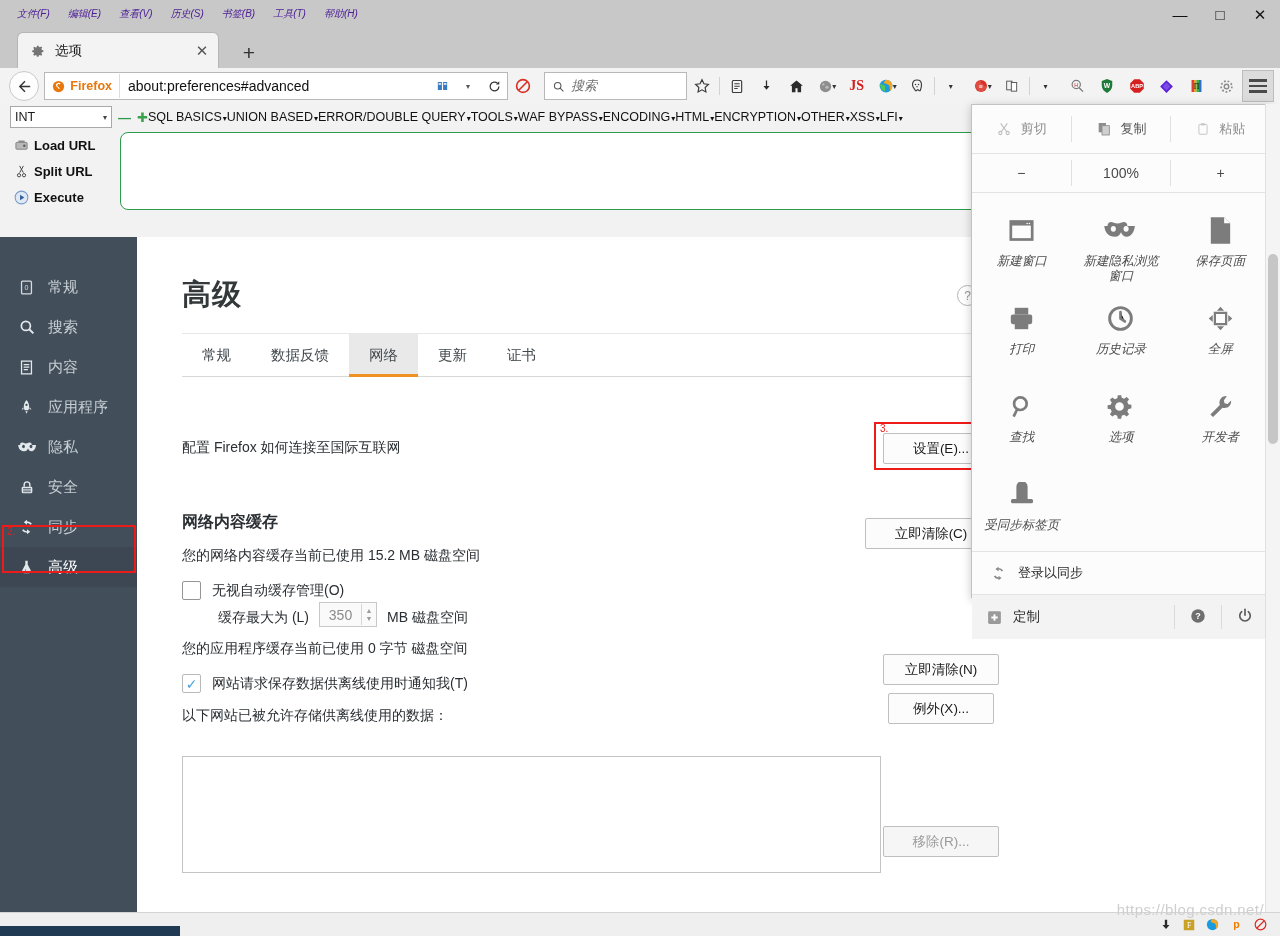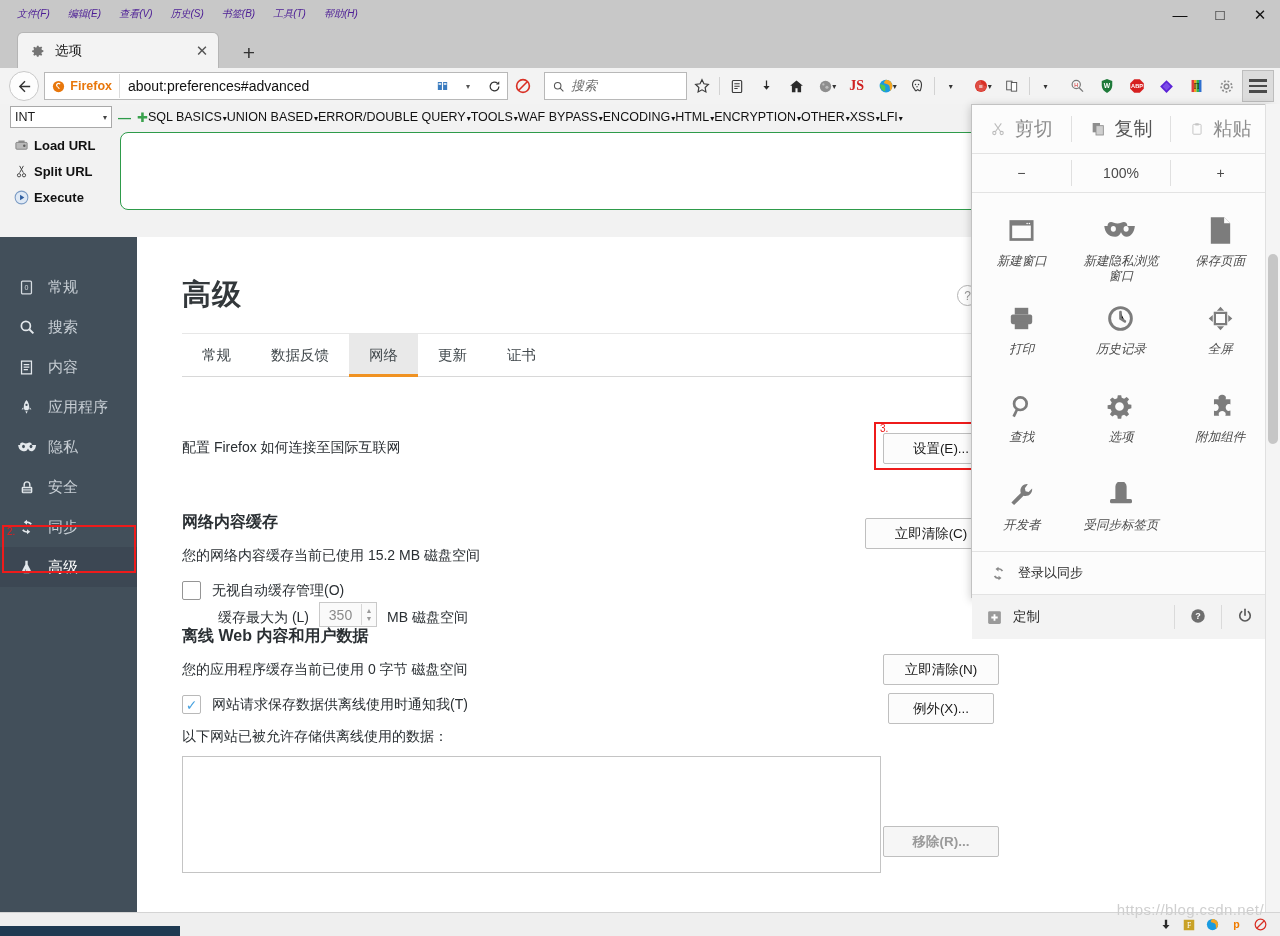--- a/index.html
+++ b/index.html
@@ -78,36 +78,36 @@
   #helpbtn{position:absolute;left:820px;top:48px;width:19px;height:19px;border-radius:50%;border:1.5px solid #b4b4b4;color:#9a9a9a;font-size:12px;display:flex;align-items:center;justify-content:center;}
   #tabsrow{position:absolute;left:45px;top:96px;right:18px;height:42px;border-bottom:1px solid #d8d8d8;border-top:1px solid #e7e7e7;display:flex;align-items:stretch;}
   #tabsrow .ptab{padding:0 20px;display:flex;align-items:center;font-size:14.5px;color:#42494d;position:relative;}
   #tabsrow .ptab.active{background:#e9e9e9;}
   #tabsrow .ptab.active:after{content:"";position:absolute;left:0;right:0;bottom:-1px;height:3px;background:#f09222;}
   .sect{position:absolute;left:45px;right:18px;}
   .sh{font-size:16px;font-weight:bold;color:#2a2f33;}
   .stext{font-size:14px;color:#2a2f33;margin-top:14px;}
   .fxbtn{position:absolute;height:29px;background:#fcfcfc;border:1px solid #bfbfbf;border-radius:2px;
          display:flex;align-items:center;justify-content:center;font-size:13.5px;color:#1a1a1a;padding:0 13px;}
-  .fxbtn.dis{color:#9a9a9a;background:#f6f6f6;font-weight:bold;}
+  .fxbtn.dis{color:#9a9a9a;background:#f6f6f6;}
   .cbrow{display:flex;align-items:center;margin-top:16px;font-size:14px;color:#2a2f33;}
   .cbox{width:17px;height:17px;border:1px solid #959595;background:#fff;border-radius:2px;flex:none;display:flex;align-items:center;justify-content:center;}
   .cbox.on{border-color:#b9b9b9;}
   .cbox.on .ck{color:#4aa3e0;font-size:14px;font-weight:bold;line-height:1;}
   .cbrow .cl{margin-left:11px;}
   .spin{width:56px;height:23px;border:1px solid #c9c9c9;background:#fafafa;display:inline-flex;align-items:center;color:#8b8b8b;font-size:14px;}
   .spin .v{flex:1;text-align:center;}
   .spin .arrs{width:14px;height:21px;border-left:1px solid #d6d6d6;display:flex;flex-direction:column;align-items:center;justify-content:center;color:#9a9a9a;font-size:7px;line-height:8px;}
   #sitelist{position:absolute;left:45px;top:519px;width:697px;height:115px;border:1px solid #c4c4c4;background:#fff;}
   #hl-settings{position:absolute;left:737px;top:185px;width:107px;height:48px;border:2px solid #ee1b1b;box-sizing:border-box;}
   #hl-settings .num{position:absolute;left:4px;top:-1px;font-size:10px;color:#ee1b1b;}
   
   #panel{position:absolute;left:971px;top:104px;width:298px;height:492px;background:#fcfcfc;border:1px solid #c2c2c2;box-shadow:0 2px 9px rgba(0,0,0,.22);}
   #panel .prow{display:flex;align-items:center;height:48px;border-bottom:1px solid #e3e3e3;}
-  #panel .pcell{flex:1;display:flex;align-items:center;justify-content:center;gap:9px;font-size:19px;color:#8d8d8d;height:100%;}
+  #panel .pcell{flex:1;display:flex;align-items:center;justify-content:center;gap:9px;font-size:13px;color:#8d8d8d;height:100%;}
   #panel .vsep{width:1px;height:26px;background:#e0e0e0;}
   #panel .zrow{display:flex;align-items:center;height:38px;border-bottom:1px solid #e3e3e3;}
   #panel .zcell{flex:1;display:flex;align-items:center;justify-content:center;font-size:14px;color:#4a4a4a;}
   #grid{display:flex;flex-wrap:wrap;padding:6px 0 0 0;font-style:italic;}
   #grid .gcell{width:99.33px;height:88px;display:flex;flex-direction:column;align-items:center;justify-content:flex-start;padding-top:14px;box-sizing:border-box;}
   #grid .gicon{height:34px;display:flex;align-items:center;justify-content:center;color:#7c7c7c;}
   #grid .glab{margin-top:7px;font-size:12.5px;color:#4c4c4c;text-align:center;line-height:15px;width:86px;}
   #signin{display:flex;align-items:center;height:42px;border-top:1px solid #e3e3e3;padding-left:18px;font-size:13px;color:#2b2b2b;gap:11px;}
   #footer{display:flex;align-items:center;height:44px;border-top:1px solid #e3e3e3;background:#f3f3f3;padding-left:14px;font-size:13.5px;color:#2b2b2b;}
   #footer .fsep{width:1px;height:24px;background:#dadada;margin:0 14px;}
@@ -540,21 +540,20 @@
                 <span>▲</span>
                 <span>▼</span>
               </span>
           </span>
           <span>MB 磁盘空间</span>
         </div>
       </div>
       <div class="fxbtn" style="left:728px;top:281px;width:104px">立即清除(C)</div>
 
       <div class="sect" style="top:389px">
-        <div class="sh">离线 Web 内容和用户数据</div>
         <div class="stext">您的应用程序缓存当前已使用 0 字节 磁盘空间</div>
         <div class="cbrow">
           <span class="cbox on">
               <span class="ck">✓</span>
             </span>
           <span class="cl">网站请求保存数据供离线使用时通知我(T)</span>
         </div>
         <div class="stext" style="margin-top:14px">以下网站已被允许存储供离线使用的数据：</div>
       </div>
       <div class="fxbtn" style="left:746px;top:417px;width:88px">立即清除(N)</div>
@@ -671,28 +670,20 @@
         <span class="glab">查找</span>
       </div>
       <div class="gcell">
         <span class="gicon">
           <svg width="29" height="29" viewBox="0 0 24 24">
             <path fill="#7c7c7c" d="M21 13.4v-2.8l-2.6-.45a6.6 6.6 0 0 0-.82-1.98l1.54-2.12-2-2-2.12 1.54a6.6 6.6 0 0 0-1.98-.82L12.57 2.6h-2.8l-.45 2.6a6.6 6.6 0 0 0-1.98.82L5.22 4.48l-2 2 1.54 2.12a6.6 6.6 0 0 0-.82 1.98L1.34 11v2.8l2.6.45c.18.7.46 1.37.82 1.98l-1.54 2.12 2 2 2.12-1.54c.61.36 1.28.64 1.98.82l.45 2.6h2.8l.45-2.6c.7-.18 1.37-.46 1.98-.82l2.12 1.54 2-2-1.54-2.12c.36-.61.64-1.28.82-1.98zM11.17 15.6a3.6 3.6 0 1 1 0-7.2 3.6 3.6 0 0 1 0 7.2z"></path>
           </svg>
         </span>
         <span class="glab">选项</span>
       </div>
-      <div class="gcell">
-        <span class="gicon">
-          <svg width="29" height="29" viewBox="0 0 24 24">
-              <path fill="#7c7c7c" d="M13.6 2.2c1.6 0 2.9 1.1 2.9 2.5 0 .5-.2 1-.4 1.4h4.1v4.2c-.4-.3-.9-.4-1.4-.4-1.4 0-2.5 1.3-2.5 2.9s1.1 2.9 2.5 2.9c.5 0 1-.2 1.4-.4v4.3h-4.3c.3-.4.4-.9.4-1.4 0-1.4-1.3-2.5-2.9-2.5s-2.9 1.1-2.9 2.5c0 .5.2 1 .4 1.4H6.6v-4.3c.4.3.9.4 1.4.4 1.4 0 2.5-1.3 2.5-2.9s-1.1-2.9-2.5-2.9c-.5 0-1 .2-1.4.4V6.1h4.1c-.3-.4-.4-.9-.4-1.4 0-1.4 1.3-2.5 2.9-2.5z"></path>
-            </svg>
-        </span>
-        <span class="glab">附加组件</span>
-      </div>
 
       <div class="gcell">
         <span class="gicon">
           <svg width="27" height="29" viewBox="0 0 24 24">
               <path fill="#7c7c7c" d="M17.6 2.8a5.8 5.8 0 0 0-6.2 7.8L3 19l2.4 2.4 8.4-8.4a5.8 5.8 0 0 0 7.6-6.4l-3.1 3.1-2.7-.6-.6-2.7z"></path>
             </svg>
         </span>
         <span class="glab">开发者</span>
       </div>
       <div class="gcell">

